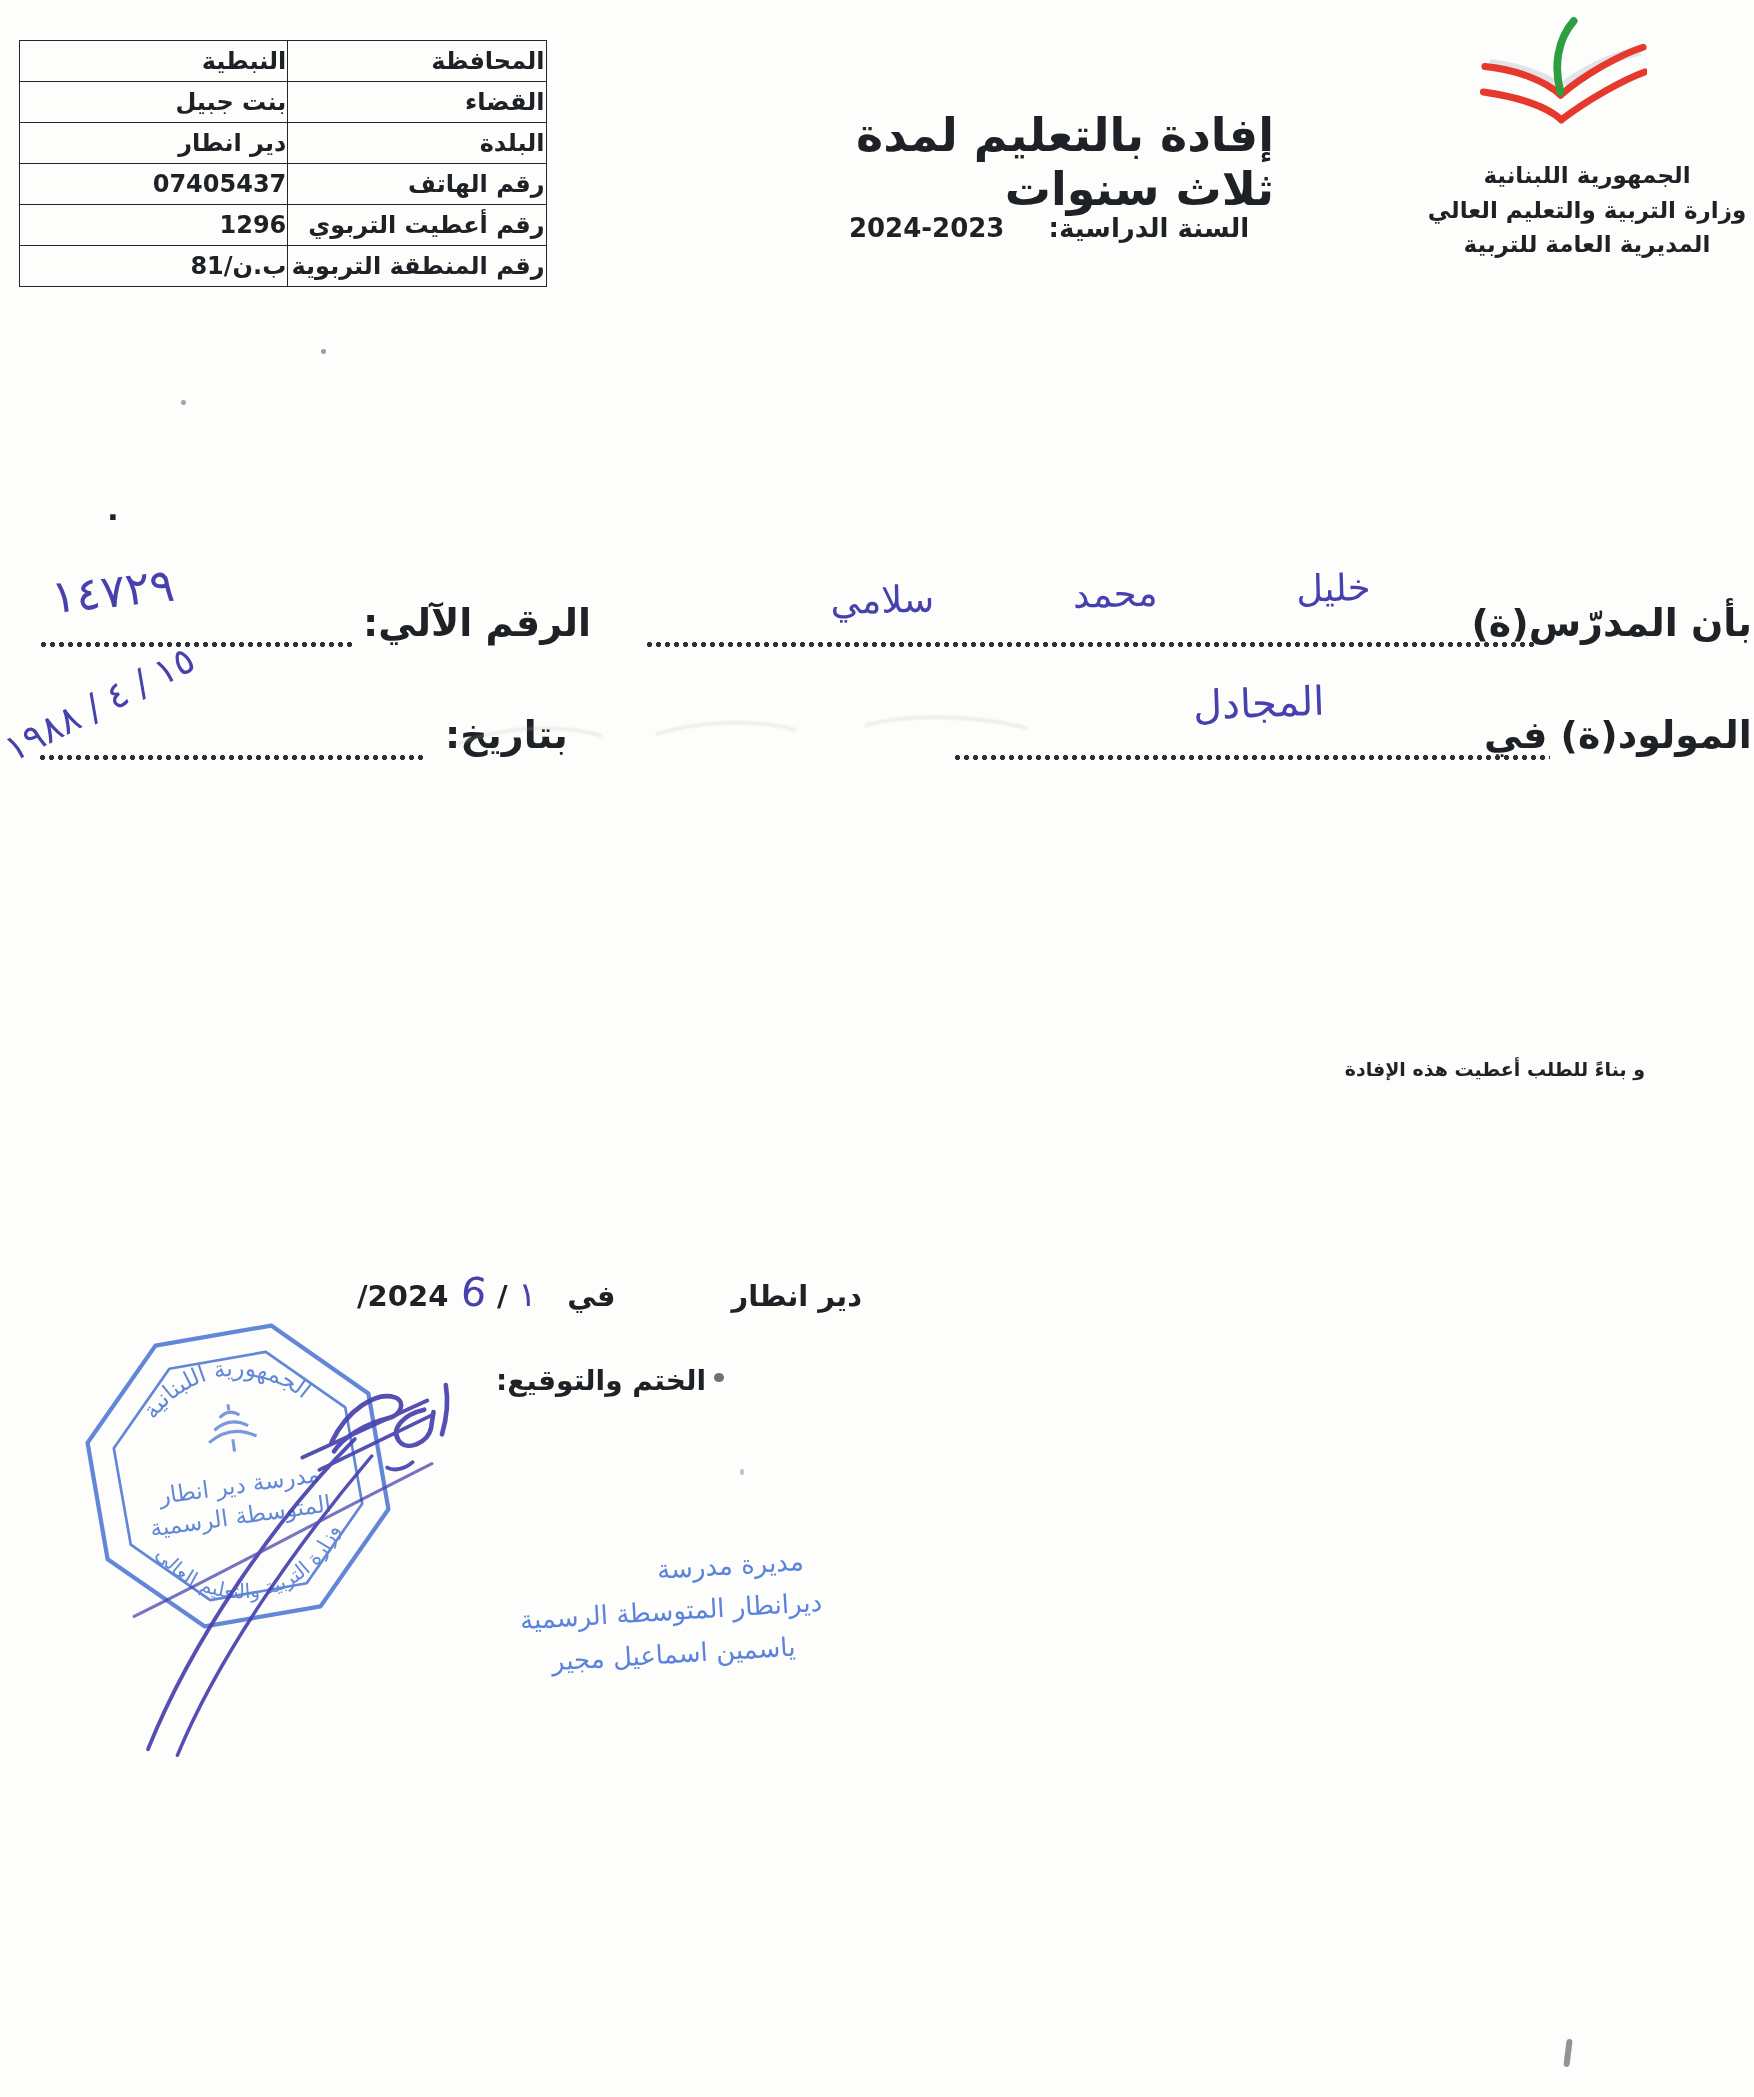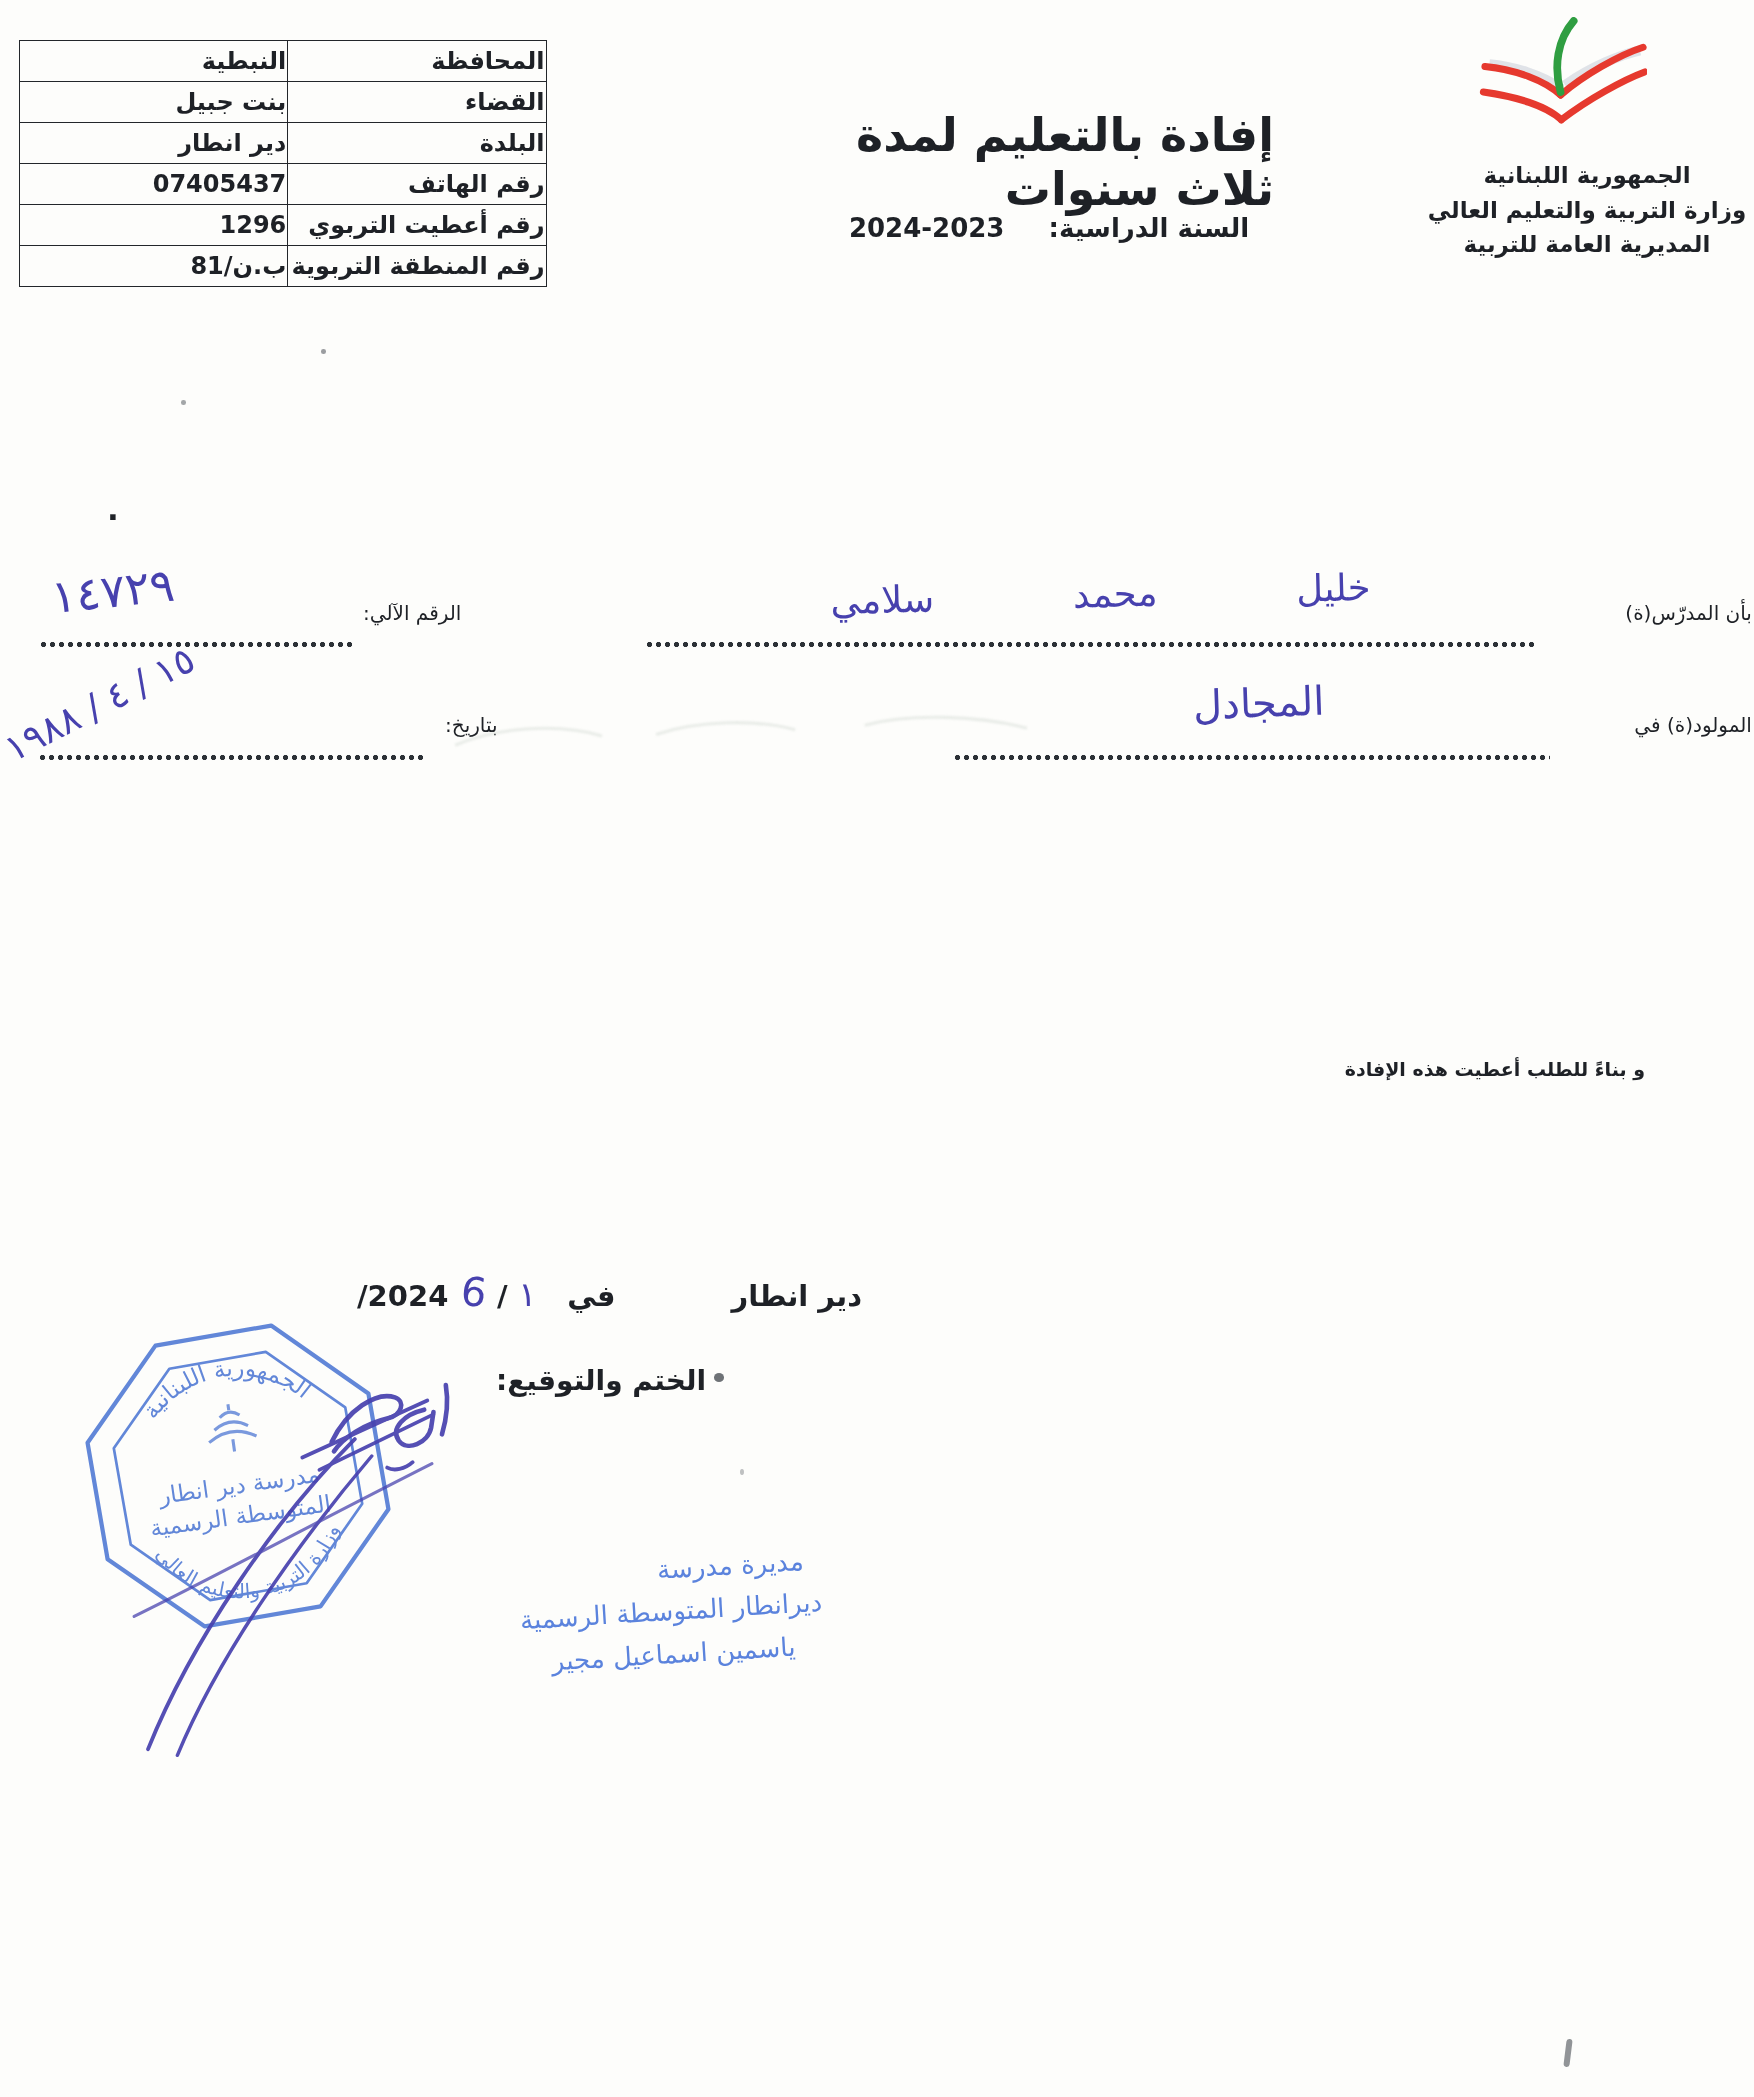--- a/index.html
+++ b/index.html
@@ -22,21 +22,21 @@
   .info-table col.lab{width:49%;}
   .info-table col.val{width:51%;}
   
   .doc-title{left:795px;top:108px;width:479px;text-align:right;font-size:46px;font-weight:bold;}
   .year-line{left:834px;top:213px;width:402px;text-align:center;font-size:26px;font-weight:bold;direction:rtl;margin-left:14px;}
   .ministry-block{left:1425px;top:158px;width:324px;text-align:center;font-size:23px;font-weight:bold;line-height:1.5;direction:rtl;}
   
   .intro{right:108px;top:485px;font-size:32px;font-weight:bold;}
   .stray-period{left:107px;top:491px;font-size:31px;font-weight:bold;}
   .formrow{left:0;width:1755px;}
-  .lbl{position:absolute;font-size:20px;font-weight:normal;direction:rtl;white-space:nowrap;}
+  .lbl{position:absolute;font-size:38px;font-weight:bold;direction:rtl;white-space:nowrap;}
   .dotline{
     position:absolute;height:7px;
     background-image:radial-gradient(circle at 3.5px 3.5px,#2c3136 2.4px,rgba(0,0,0,0) 2.9px);
     background-size:9px 7px;background-repeat:repeat-x;
   }
   .hw{color:#4741ae;direction:rtl;white-space:nowrap;}
   .statement{right:113px;top:897px;font-size:32px;font-weight:bold;}
   .closing{right:110px;top:1058px;font-size:19px;font-weight:bold;text-align:right;}
   
   .dateline{left:357px;top:1268px;height:56px;display:flex;align-items:center;direction:ltr;}

